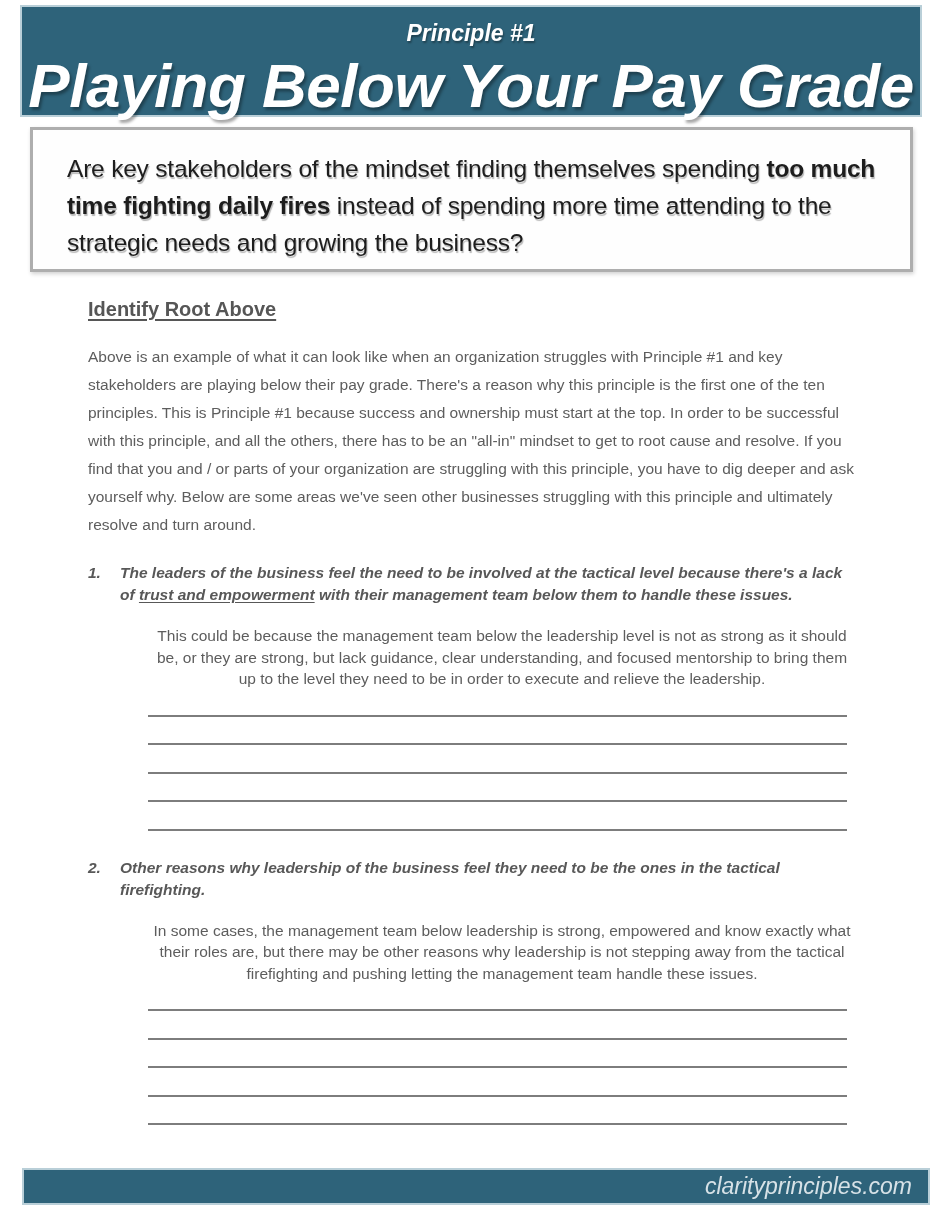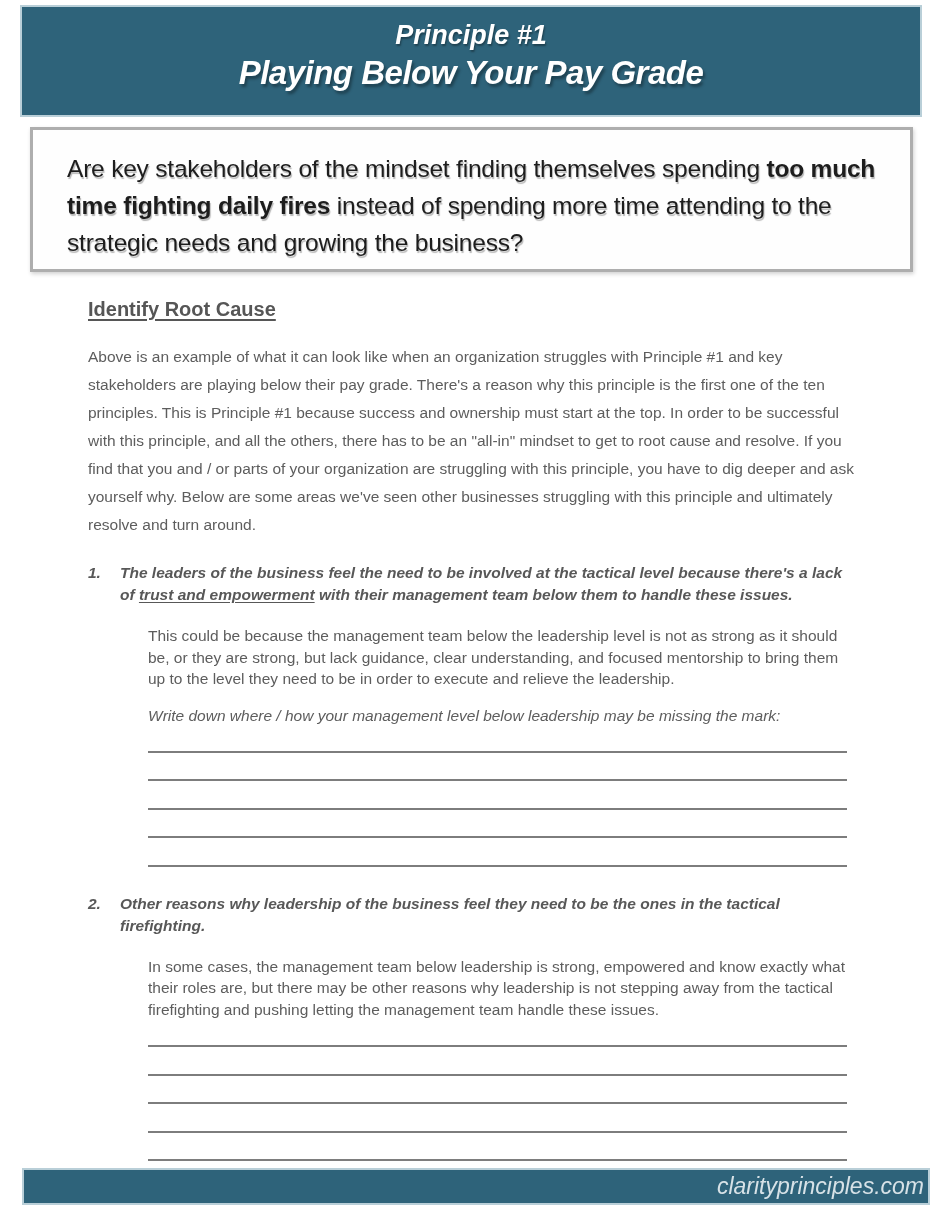--- a/index.html
+++ b/index.html
@@ -19,28 +19,28 @@
     position: absolute;
     left: 20px; top: 5px;
     width: 902px; height: 112px;
     background: #2e637a;
     border: 2px solid #b9cfd8;
     text-align: center;
     color: #ffffff;
   }
   .header-eyebrow {
     margin-top: 13px;
-    font-size: 27px;
+    font-size: 23px;
     font-weight: bold;
     font-style: italic;
     text-shadow: 1px 2px 2px rgba(0,0,0,0.35);
   }
   .header-title {
     margin-top: 3px;
-    font-size: 33px;
+    font-size: 62px;
     font-weight: bold;
     font-style: italic;
     letter-spacing: -0.5px;
     text-shadow: 2px 3px 3px rgba(0,0,0,0.35);
   }
 
   
   .question-box {
     position: absolute;
     left: 30px; top: 127px;
@@ -88,20 +88,21 @@
   }
   .item-number { width: 32px; flex: 0 0 32px; }
   .item-lead { flex: 1; }
   .item-lead u { text-underline-offset: 2px; }
   .item-body {
     margin: 19px 0 0 60px;
     width: 708px;
     font-size: 15.5px;
     line-height: 21.5px;
     color: #5d5d5d;
+    text-align: center;
   }
   .item-prompt {
     margin: 15px 0 0 60px;
     width: 708px;
     font-size: 15.5px;
     line-height: 21px;
     font-style: italic;
     color: #5d5d5d;
   }
   .write-lines {
@@ -116,21 +117,21 @@
   .item2-margin { margin-top: 26px; }
 
   
   .footer-bar {
     position: absolute;
     left: 22px; top: 1168px;
     width: 908px; height: 37px;
     background: #2e637a;
     border: 2px solid #b9cfd8;
     text-align: right;
-    padding-right: 4px;
+    padding-right: 16px;
     font-size: 23px;
     line-height: 32px;
     font-style: italic;
     color: #d7e2e7;
   }
 </style>
 </head>
 <body>
 
 <div class="page">
@@ -139,32 +140,31 @@
     <div class="header-eyebrow">Principle #1</div>
     <div class="header-title">Playing Below Your Pay Grade</div>
   </div>
 
   <div class="question-box">
     <span>Are key stakeholders of the mindset finding themselves spending </span><b>too much time fighting daily fires</b><span> instead of spending more time attending to the strategic needs and growing the business?</span>
   </div>
 
   <div class="content">
 
-    <div class="section-heading">Identify Root Cause</div>
+    <div class="section-heading">Identify Root Above</div>
 
     <div class="intro">Above is an example of what it can look like when an organization struggles with Principle #1 and key stakeholders are playing below their pay grade. There's a reason why this principle is the first one of the ten principles. This is Principle #1 because success and ownership must start at the top. In order to be successful with this principle, and all the others, there has to be an "all-in" mindset to get to root cause and resolve. If you find that you and / or parts of your organization are struggling with this principle, you have to dig deeper and ask yourself why. Below are some areas we've seen other businesses struggling with this principle and ultimately resolve and turn around.</div>
 
     <div class="list-item">
       <div class="item-number">1.</div>
       <div class="item-lead">
         <span>The leaders of the business feel the need to be involved at the tactical level because there's a lack of </span><u>trust and empowerment</u><span> with their management team below them to handle these issues.</span>
       </div>
     </div>
     <div class="item-body">This could be because the management team below the leadership level is not as strong as it should be, or they are strong, but lack guidance, clear understanding, and focused mentorship to bring them up to the level they need to be in order to execute and relieve the leadership.</div>
-    <div class="item-prompt">Write down where / how your management level below leadership may be missing the mark:</div>
     <div class="write-lines">
         <div class="write-line"></div>
         <div class="write-line"></div>
         <div class="write-line"></div>
         <div class="write-line"></div>
         <div class="write-line"></div>
       </div>
 
     <div class="list-item item2-margin">
       <div class="item-number">2.</div>

